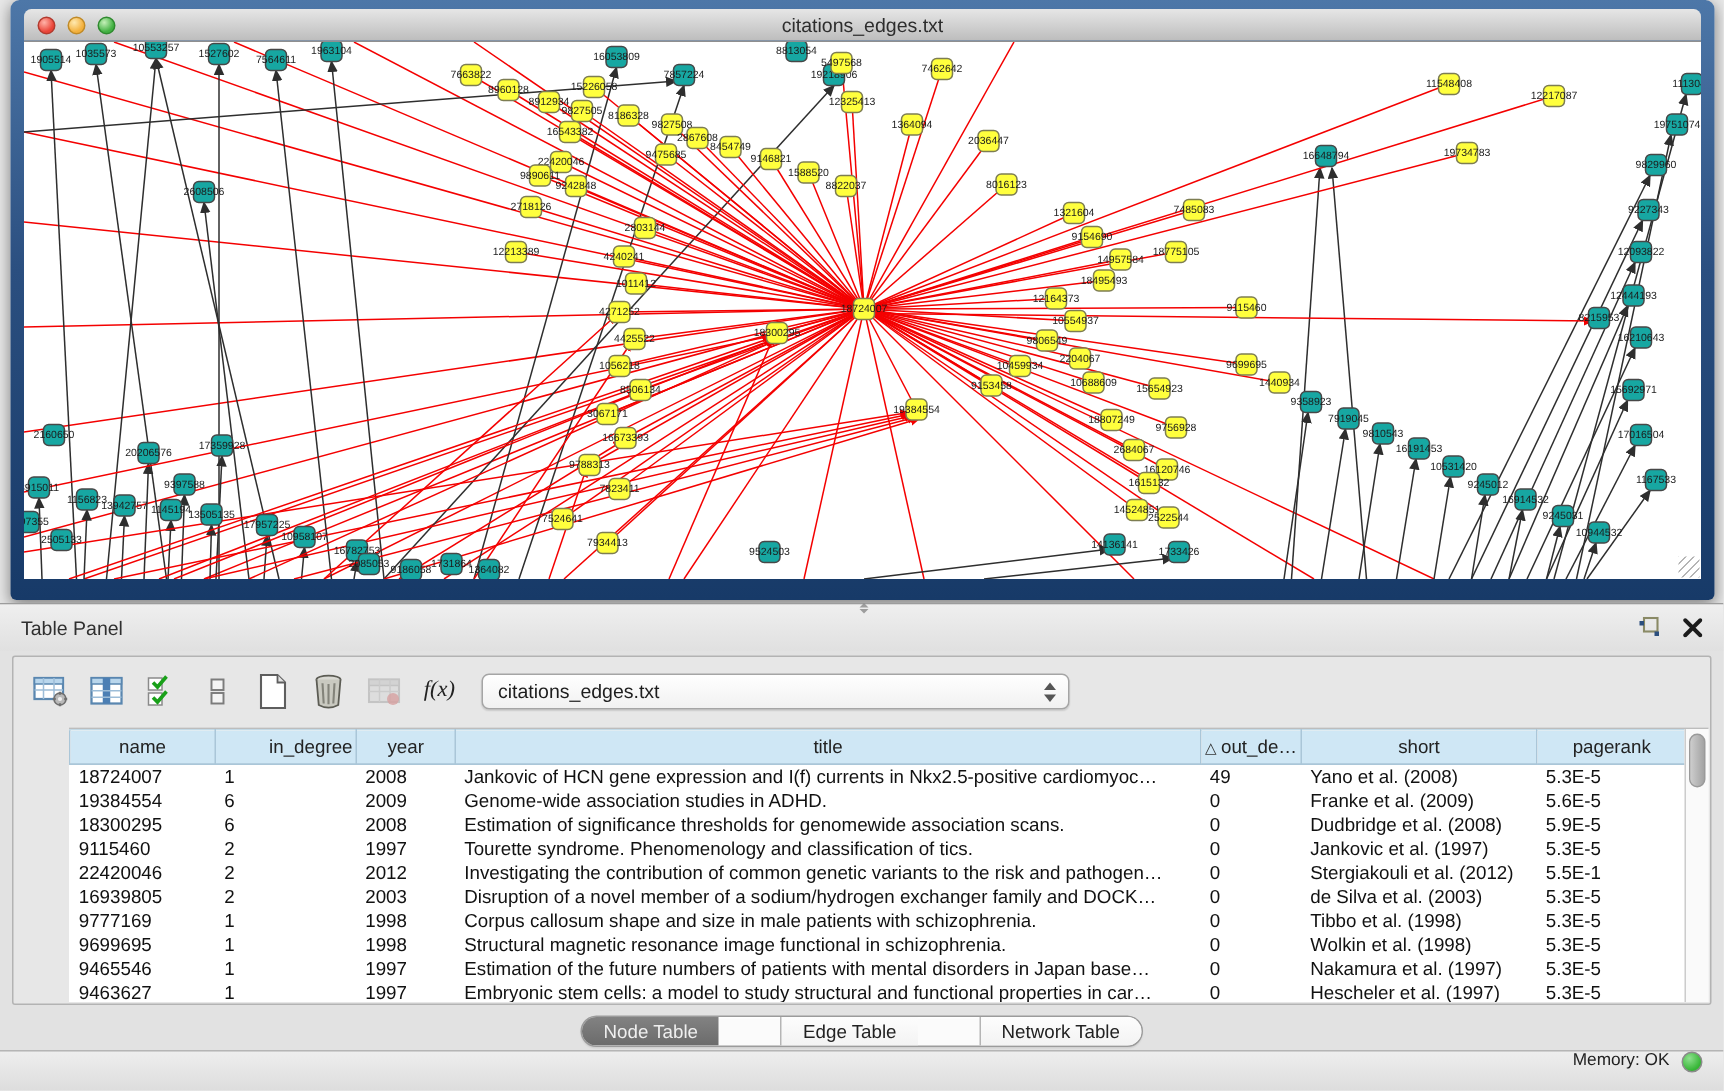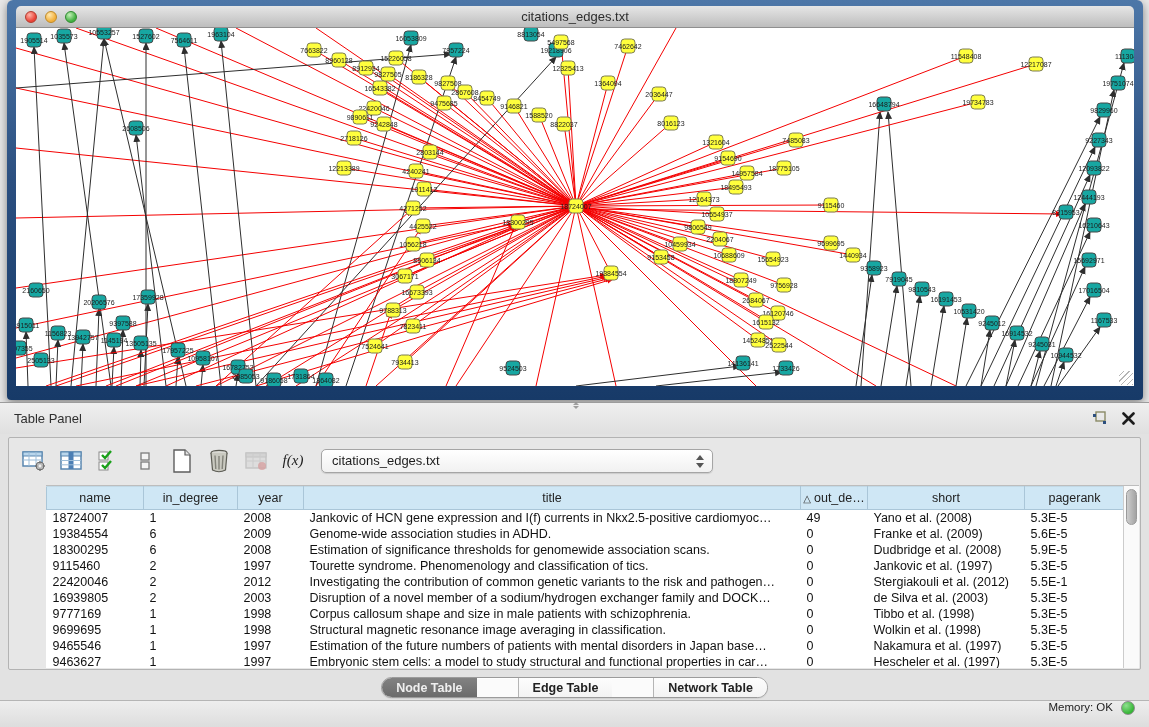--- a/index.html
+++ b/index.html
@@ -112,21 +112,21 @@
   .vscroll {
     width:16px; background:#fafafa; border-left:1px solid #cccccc; position:relative;
   }
   .vscroll .thumb {
     position:absolute; left:2px; right:2px; top:3px; height:36px; border-radius:7px;
     background:linear-gradient(90deg,#cdcdcd,#a3a3a3); border:1px solid #9a9a9a;
   }
 
   .tabs-bar {
     position:absolute; left:0; right:0; bottom:29px; height:22px;
-    display:flex; justify-content:center; align-items:center;font-weight:bold;
+    display:flex; justify-content:center; align-items:center;
   }
   .segmented {
     display:inline-flex; height:21px; border:1px solid #9b9b9b; border-radius:11px;
     overflow:hidden; background:#fbfbfb; box-shadow:inset 0 1px 0 #fff, 0 1px 1px rgba(0,0,0,.08);
   }
   .segment {
     padding:0 14px; font-size:12.5px; line-height:20px; color:#222; background:linear-gradient(#fdfdfd,#f3f3f3);
   }
   .segment + .segment { border-left:1px solid #b5b5b5;margin-left:41px; }
   .segment.selected {
@@ -775,21 +775,21 @@
         <span class="select-arrows"></span>
       </div>
     </div>
 
     <div class="table-wrap">
       <div class="grid">
         <table class="data">
           <thead>
               <tr id="table-head-row">
                 <th style="width: 97px;">name</th>
-                <th style="width: 94px;">in_degree</th>
+                <th style="width: 94px; text-align: right;">in_degree</th>
                 <th style="width: 66px;">year</th>
                 <th style="width: 497px;">title</th>
                 <th style="width: 67px;"><span class="sort-tri">△</span>out_de…</th>
                 <th style="width: 157px;">short</th>
                 <th style="width: 100px;">pagerank</th>
                 <th class="filler" style="width: 32px;"></th>
               </tr>
             </thead>
           <tbody id="table-body">
               <tr>
@@ -859,21 +859,21 @@
                 <td>Corpus callosum shape and size in male patients with schizophrenia.</td>
                 <td>0</td>
                 <td>Tibbo et al. (1998)</td>
                 <td>5.3E-5</td>
                 <td></td>
               </tr>
               <tr>
                 <td>9699695</td>
                 <td>1</td>
                 <td>1998</td>
-                <td>Structural magnetic resonance image averaging in classification.</td>
+                <td>Structural magnetic resonance image functional in schizophrenia.</td>
                 <td>0</td>
                 <td>Wolkin et al. (1998)</td>
                 <td>5.3E-5</td>
                 <td></td>
               </tr>
               <tr>
                 <td>9465546</td>
                 <td>1</td>
                 <td>1997</td>
                 <td>Estimation of the future numbers of patients with mental disorders in Japan base…</td>

